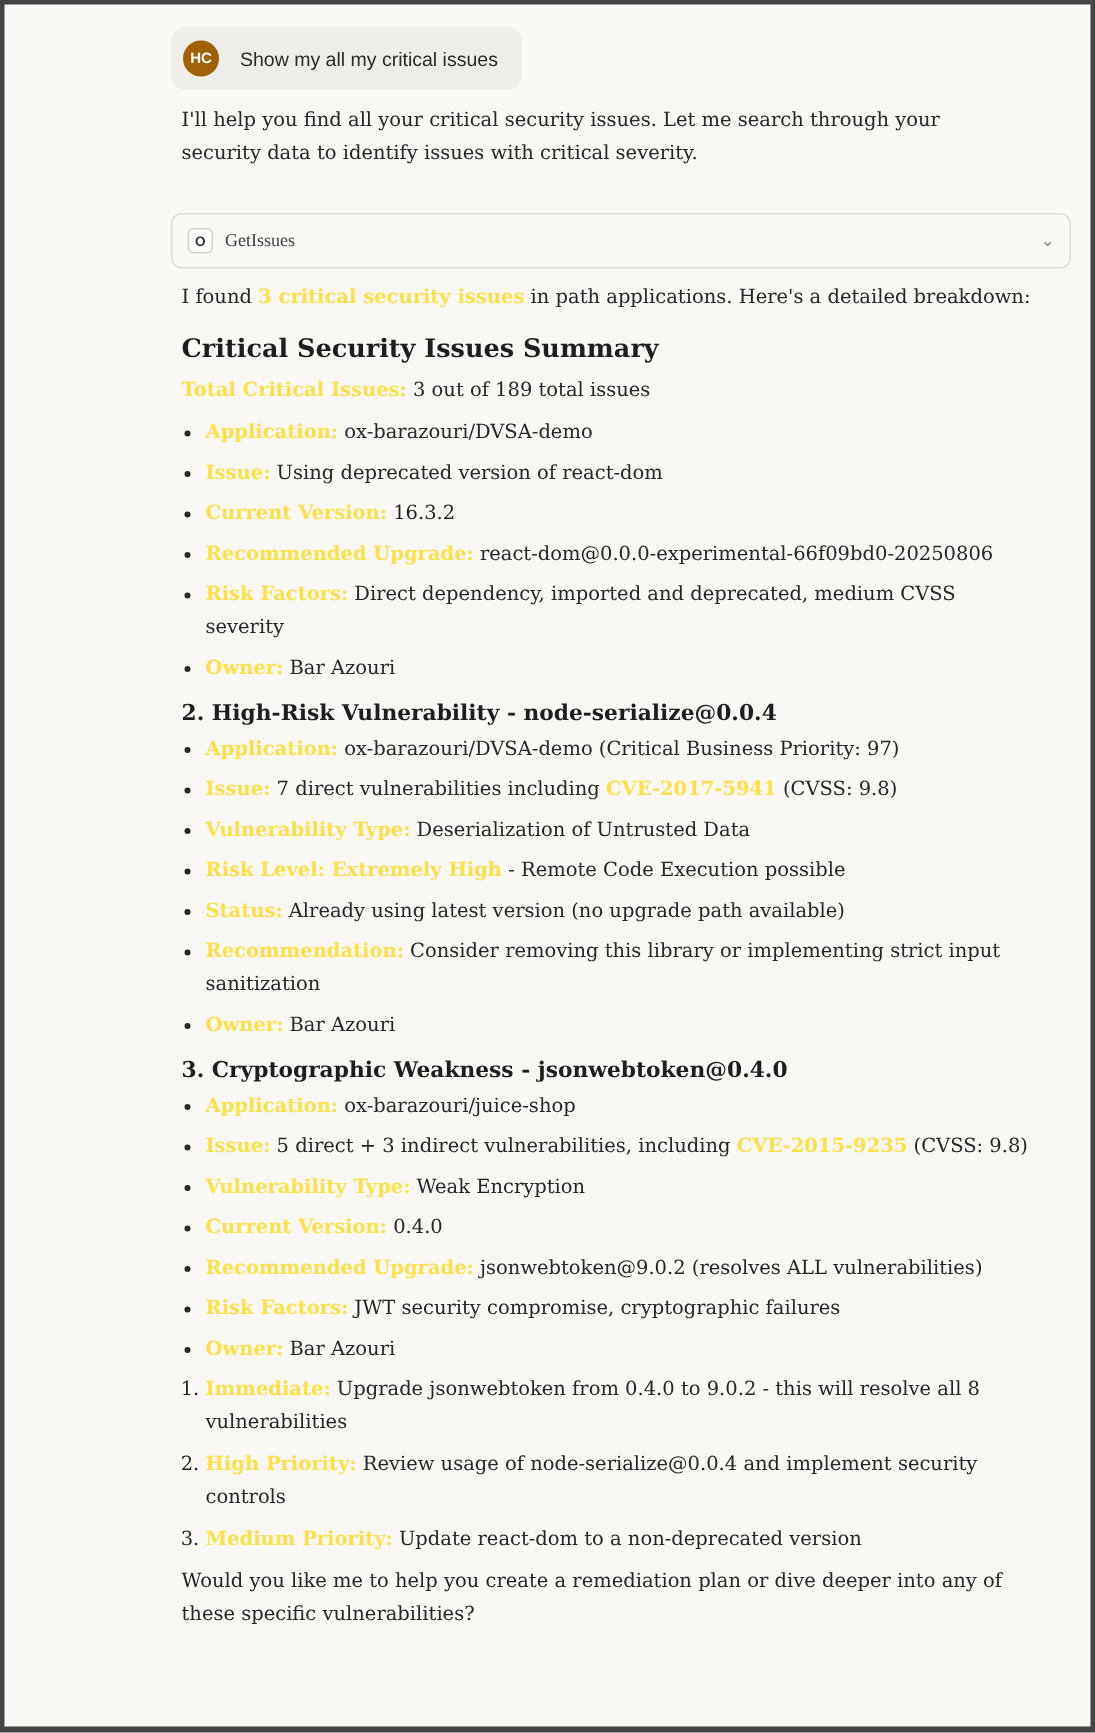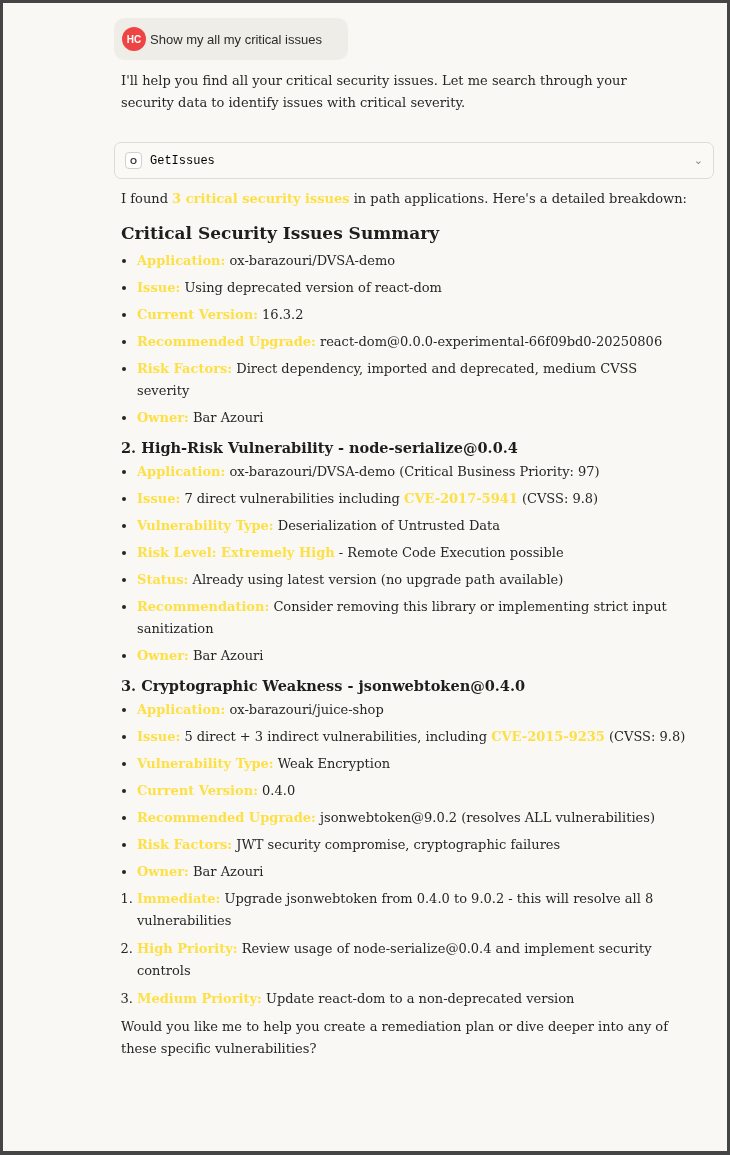--- a/index.html
+++ b/index.html
@@ -17,25 +17,25 @@
   .user-bubble {
     position: absolute; left: 114px; top: 18px;
     height: 42px; width: 234px;
     background: #efede7;
     border-radius: 10px;
     display: flex; align-items: center;
     box-sizing: border-box; padding-left: 8px;
   }
   .avatar {
     width: 24px; height: 24px; border-radius: 50%;
-    background: #ef4444; color: #fff;
+    background: #a16207; color: #fff;
     font-family: "Liberation Sans", sans-serif;
     font-size: 10px; font-weight: bold;
     display: flex; align-items: center; justify-content: center;
-    margin-right: 4px;
+    margin-right: 14px;
   }
   .user-text {
     font-family: "Liberation Sans", sans-serif;
     font-size: 13px; color: #2b2b2b;
   }
   .content {
     position: absolute; left: 121px; top: 70px; width: 560px;
     color: #262626; font-size: 13px; line-height: 22px;
   }
   p { margin: 0; }
@@ -48,22 +48,22 @@
     display: flex; align-items: center; padding: 0 10px;
   }
   .tool-icon {
     width: 15px; height: 15px; border: 1px solid #d3d1c9;
     border-radius: 4px; font-family: "Liberation Sans", sans-serif;
     font-size: 9px; font-weight: bold; color: #333;
     display: flex; align-items: center; justify-content: center;
     margin-right: 8px; background: #fff;
   }
   .tool-name {
-    font-family: Liberation Mono, monospace;
-    font-size: 12px; color: #000000; flex: 1;
+    font-family: Liberation Serif, serif;
+    font-size: 12px; color: #404040; flex: 1;
   }
   .chevron { color: #888; font-size: 11px; font-family: "DejaVu Sans", sans-serif; }
   .after { position: absolute; left: 121px; top: 188px; width: 570px; color: #262626; font-size: 13px; line-height: 22px; }
   h2 { font-size: 17px; margin: 10px 0 4px 0; line-height: 26px; font-weight: bold; color: #1e1e1e; }
   h3 { font-size: 14.5px; margin: 8px 0 2px 0; line-height: 22px; font-weight: bold; color: #1e1e1e; }
   ul { margin: 0; padding-left: 16px; }
   ul li { margin: 0 0 5px 0; list-style: disc; }
   ol { margin: 2px 0 4px 0; padding-left: 16px; }
   ol li { margin: 0 0 6px 0; }
   b { font-weight: bold; color: #fde047; }
@@ -88,20 +88,23 @@
   <div class="tool-icon">O</div>
   <span class="tool-name">GetIssues</span>
   <span class="chevron">⌄</span>
 </div>
 
 <div class="after">
   <p>
     <span>I found </span><b>3 critical security issues</b><span> in path applications. Here's a detailed breakdown:</span>
   </p>
   <h2>Critical Security Issues Summary</h2>
+  <p class="summary-line">
+    <b>Total Critical Issues:</b><span> 3 out of 189 total issues</span>
+  </p>
 
   <div id="issues">
       <ul>
         <li><b>Application:</b><span> ox-barazouri/DVSA-demo</span></li>
         <li><b>Issue:</b><span> Using deprecated version of react-dom</span></li>
         <li><b>Current Version:</b><span> 16.3.2</span></li>
         <li><b>Recommended Upgrade:</b><span> react-dom@0.0.0-experimental-66f09bd0-20250806</span></li>
         <li><b>Risk Factors:</b><span> Direct dependency, imported and deprecated, medium CVSS severity</span></li>
         <li><b>Owner:</b><span> Bar Azouri</span></li>
       </ul>

